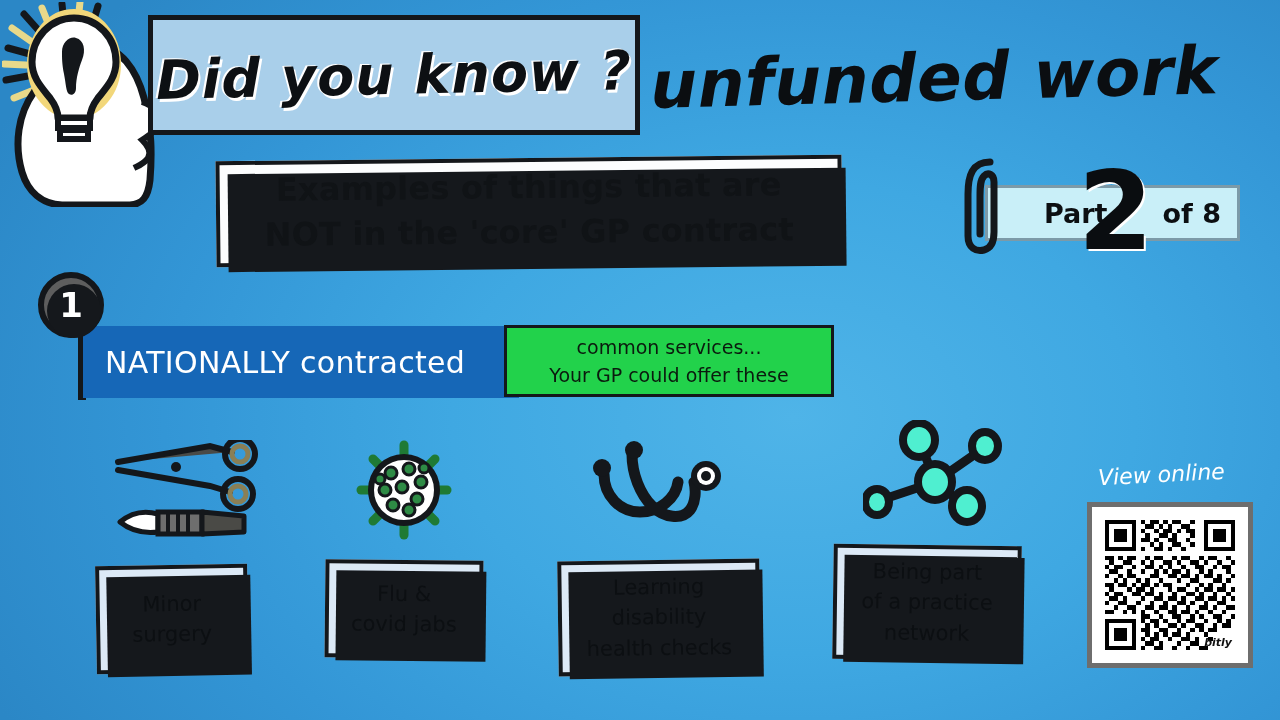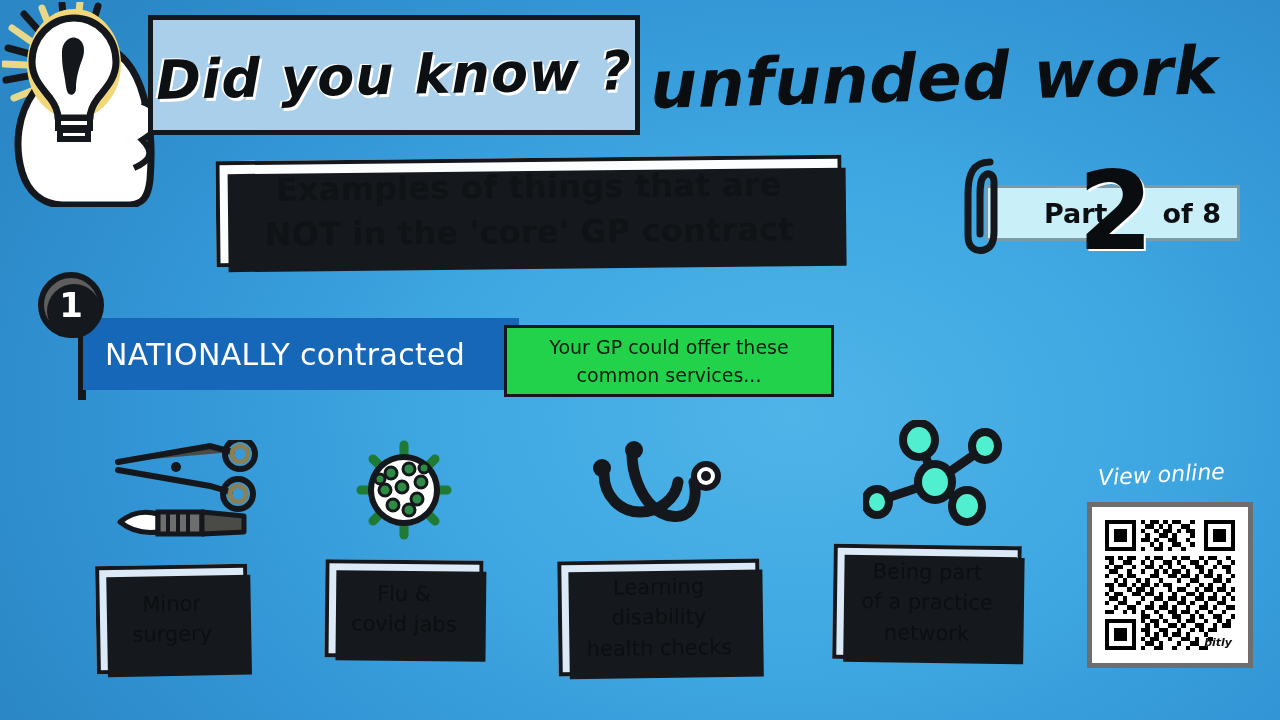--- a/index.html
+++ b/index.html
@@ -113,21 +113,21 @@
     color:#ffffff; font-size:34px; font-weight:bold;
     z-index: 5;
   }
   #badge1::after {
     content:""; position:absolute; left:3px; top:6px; right:-3px; bottom:-6px;
     border-radius:50%; background:#15181c; z-index:-2;
   }
 
   
   #bluebar {
-    left: 83px; top: 318px; width: 436px; height: 72px;
+    left: 83px; top: 326px; width: 436px; height: 72px;
     background: #1667B7;
     display:flex; align-items:center; padding-left: 22px;
   }
   #bluebar::after { left:6px; top:7px; right:-6px; bottom:-7px; }
   #bluebar .t {
     color:#FFFFFF; font-size: 30px; letter-spacing:0.3px; white-space:nowrap;
   }
   
   #bluebracket {
     position:absolute; left:78px; top:312px; width:8px; height:88px;
@@ -260,22 +260,22 @@
   <div id="bignum">2</div>
 
   <div id="badge1">
     <span>1</span>
   </div>
   <div id="bluebracket"></div>
   <div id="bluebar" class="shadowbox">
     <span class="t">NATIONALLY contracted</span>
   </div>
   <div id="greenbar" class="shadowbox">
+    <span class="g">common services...</span>
     <span class="g">Your GP could offer these</span>
-    <span class="g">common services...</span>
   </div>
 
   <div class="svc" id="svc1">
     <div class="icon">
       <svg viewBox="0 0 150 105" width="150" height="105">
         <g stroke="#14171b" stroke-width="6" stroke-linecap="round" fill="#4A4A46">
           <path d="M4 22 L96 6 L118 12"></path>
           <path d="M4 30 L96 46 L116 52"></path>
         </g>
         <circle cx="126" cy="14" r="15" fill="none" stroke="#14171b" stroke-width="6"></circle>

